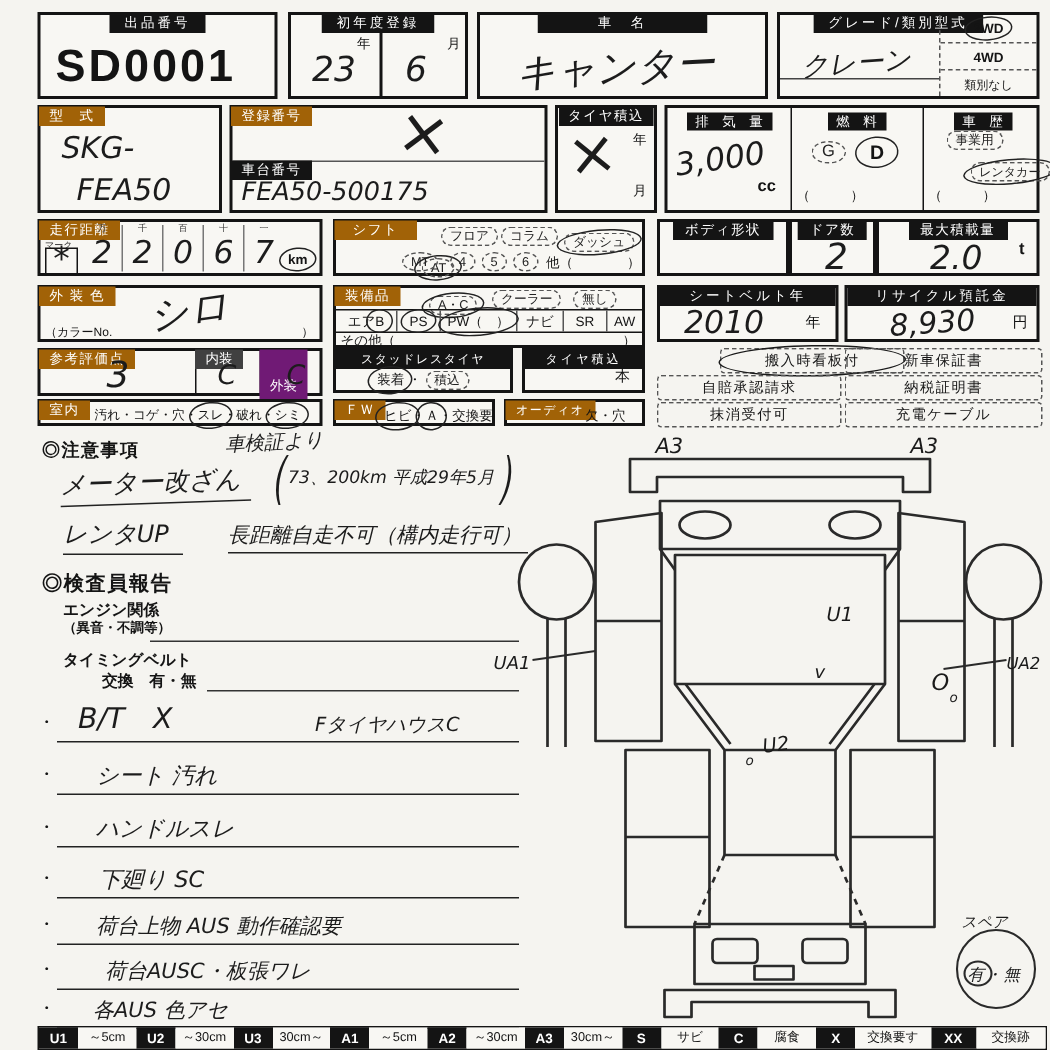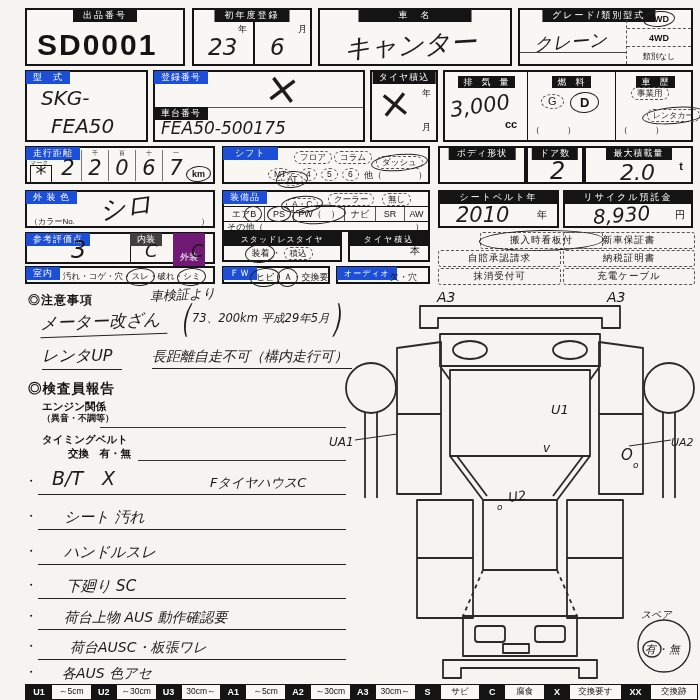--- a/index.html
+++ b/index.html
@@ -3,21 +3,21 @@
 <meta charset="utf-8">
 <style>
   html,body{margin:0;padding:0;}
   body{width:700px;height:700px;background:#e8e7e3;}
   .page{position:relative;width:700px;height:700px;background:#f5f4f0;
         font-family:"Liberation Sans",sans-serif;color:#141414;overflow:hidden;}
   .abs{position:absolute;}
   .box{position:absolute;border:2.2px solid #141414;background:#f8f7f3;box-sizing:border-box;}
   .bar{position:absolute;top:-1px;left:50%;transform:translateX(-50%);background:#141414;color:#fff;
        font-size:9px;letter-spacing:2px;padding:1px 10px;white-space:nowrap;line-height:11px;}
-  .tag{position:absolute;top:-1px;left:-1px;background:#1d4ed8;color:#fff;font-size:9px;
+  .tag{position:absolute;top:-1px;left:-1px;background:#a16207;color:#fff;font-size:9px;
        letter-spacing:1px;padding:1px 7px;white-space:nowrap;line-height:11px;}
   .hw{font-family:"DejaVu Sans",sans-serif;font-style:italic;color:#1c1c1c;}
   .small{font-size:9px;}
   .vline{position:absolute;width:1.5px;background:#141414;}
   .hline{position:absolute;height:1.5px;background:#141414;}
   .dotpill{display:inline-block;border:1.2px dashed #555;border-radius:9px;padding:0 5px;
            font-size:8.5px;line-height:11px;color:#222;background:transparent;}
   .circ{position:relative;display:inline-block;}
   .circ::after{content:"";position:absolute;inset:-3px -6px;border:1.7px solid #222;
                border-radius:50%;transform:rotate(-5deg);pointer-events:none;}

